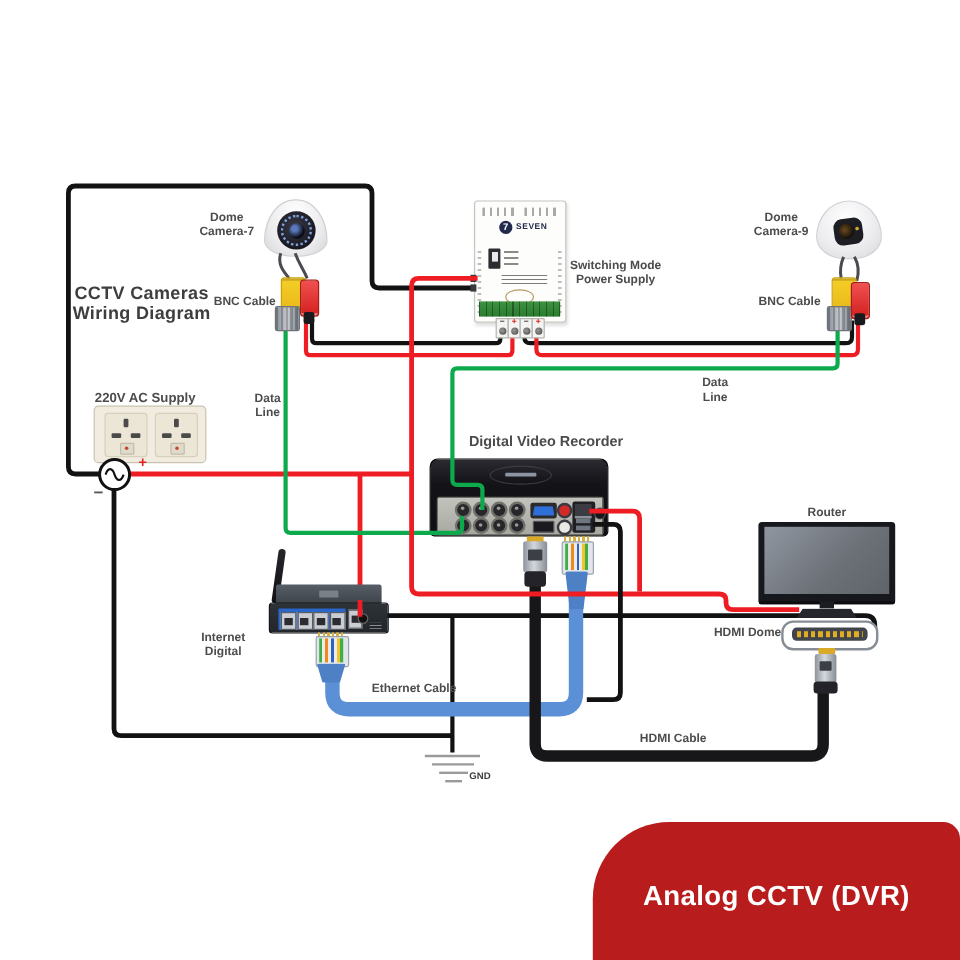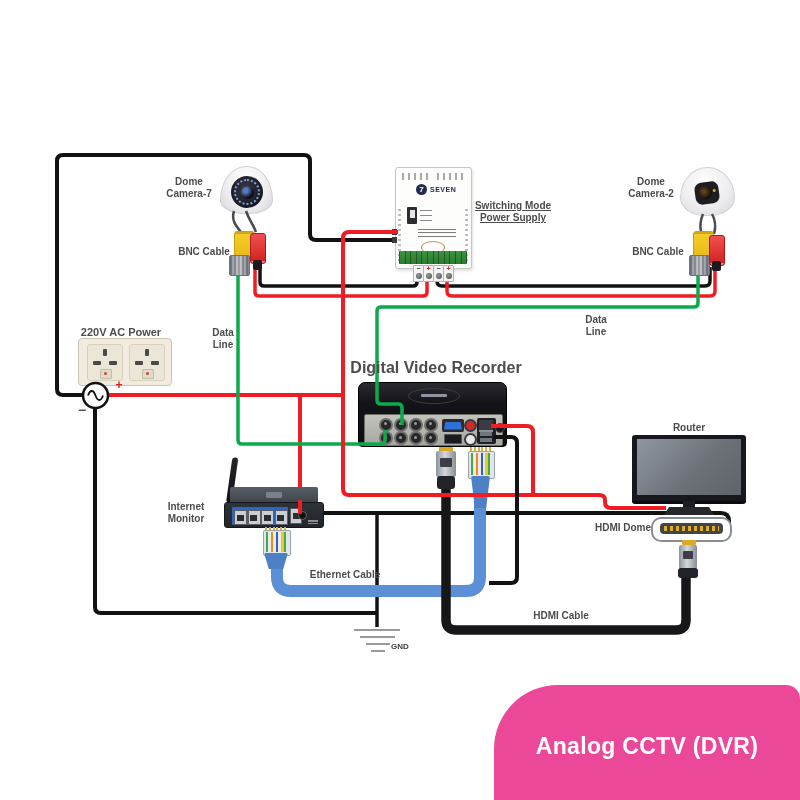--- a/index.html
+++ b/index.html
@@ -344,52 +344,56 @@
   <div class="bncM" style="left:689px;top:255px;"></div>
   <div class="bncR" style="left:709px;top:235px;"></div>
   <div class="bncTip" style="left:712px;top:261px;"></div>
 
   <svg class="layer">
     <path fill="none" stroke-width="4" d="M398,232 L349,232 Q343,232 343,238 L343,489 Q343,495 349,495 L599,495 Q605,495 605,500 L605,502 Q605,508 611,508 L666,508" stroke="#ee1d24"></path>
     <path fill="none" stroke-width="4" d="M491,426 L527,426 Q533,426 533,432 L533,493" stroke="#ee1d24"></path>
     <path fill="none" stroke-width="4" d="M494,437 L511,437 Q517,437 517,443 L517,577 Q517,583 511,583 L489,583" stroke="#121212"></path>
   </svg>
 
+  <div class="lbl title" style="left:118px;top:236px;">
+    <div>CCTV Cameras</div>
+      <div>Wiring Diagram</div>
+  </div>
   <div class="lbl" style="left:189px;top:176px;">
     <div>Dome</div>
       <div>Camera-7</div>
   </div>
   <div class="lbl" style="left:651px;top:176px;">
     <div>Dome</div>
-      <div>Camera-2</div>
+      <div>Camera-9</div>
   </div>
   <div class="lbl" style="left:204px;top:246px;">BNC Cable</div>
   <div class="lbl" style="left:658px;top:246px;">BNC Cable</div>
-  <div class="lbl" style="left:513px;top:200px;text-decoration:underline;">
+  <div class="lbl" style="left:513px;top:216px;">
     <div>Switching Mode</div>
       <div>Power Supply</div>
   </div>
-  <div class="lbl" style="left:121px;top:326px;font-size:11px;">220V AC Power</div>
+  <div class="lbl" style="left:121px;top:326px;font-size:11px;">220V AC Supply</div>
   <div class="lbl plus" style="left:119px;top:379px;">+</div>
   <div class="lbl minus" style="left:82px;top:404px;">−</div>
   <div class="lbl" style="left:223px;top:327px;">
     <div>Data</div>
       <div>Line</div>
   </div>
   <div class="lbl" style="left:596px;top:314px;">
     <div>Data</div>
       <div>Line</div>
   </div>
-  <div class="lbl" style="left:436px;top:362px;font-size:16px;">Digital Video Recorder</div>
-  <div class="lbl" style="left:186px;top:501px;">
+  <div class="lbl" style="left:455px;top:362px;font-size:12px;">Digital Video Recorder</div>
+  <div class="lbl" style="left:186px;top:526px;">
     <div>Internet</div>
-      <div>Monitor</div>
+      <div>Digital</div>
   </div>
   <div class="lbl" style="left:689px;top:422px;">Router</div>
   <div class="lbl" style="left:623px;top:522px;">HDMI Dome</div>
   <div class="lbl" style="left:335px;top:569px;padding-left:20px;">Ethernet Cable</div>
   <div class="lbl" style="left:561px;top:610px;">HDMI Cable</div>
   <div class="lbl" style="left:400px;top:641px;font-size:8px;color:#3e3e3e;">GND</div>
 
-  <div class="abs banner" style="background: #ec4899;">
+  <div class="abs banner" style="background: #b91c1c;">
     <span>Analog CCTV (DVR)</span>
   </div>
 </div>
 
 </body></html>

